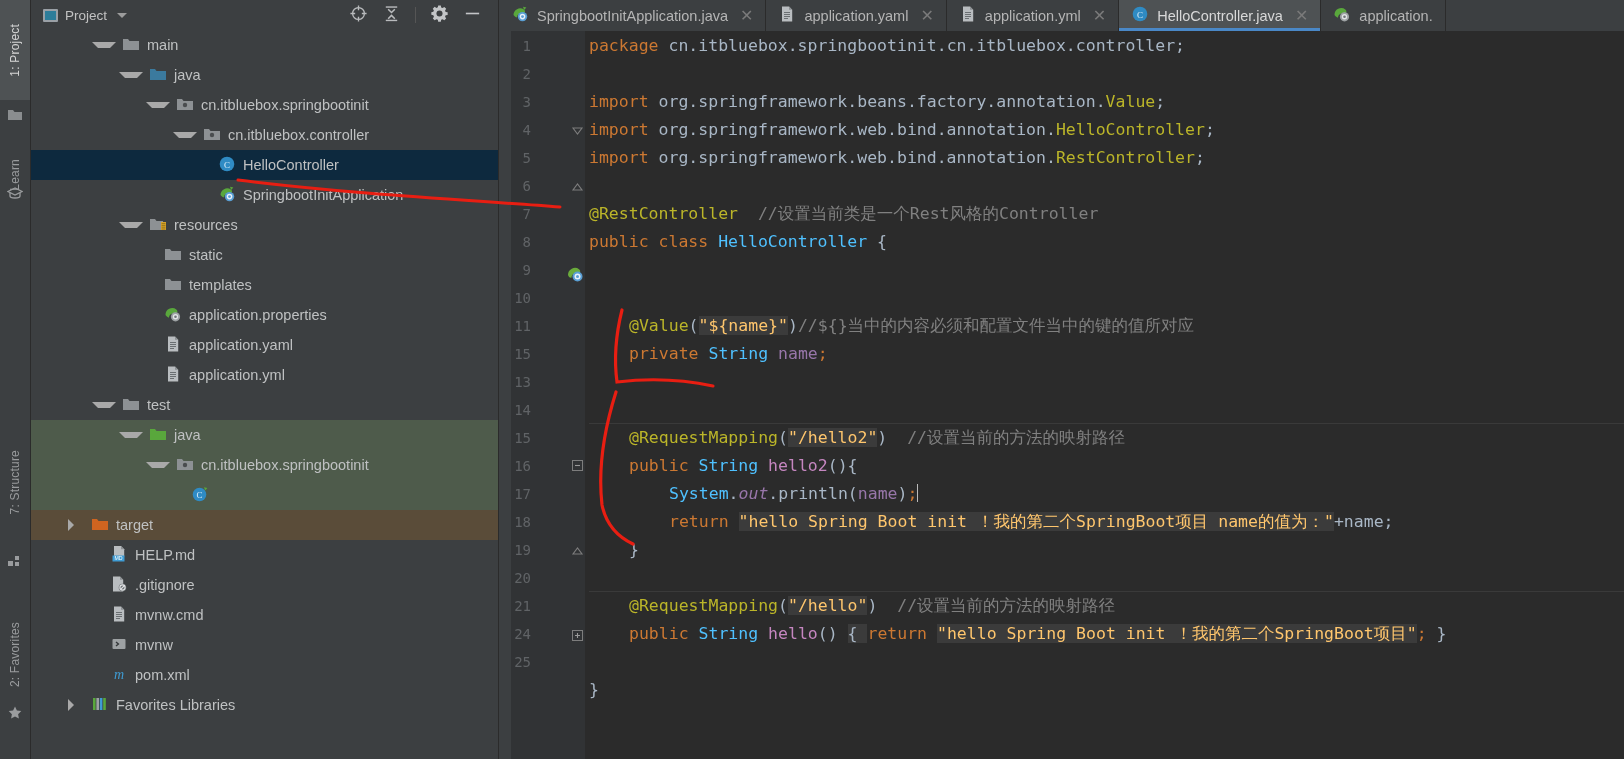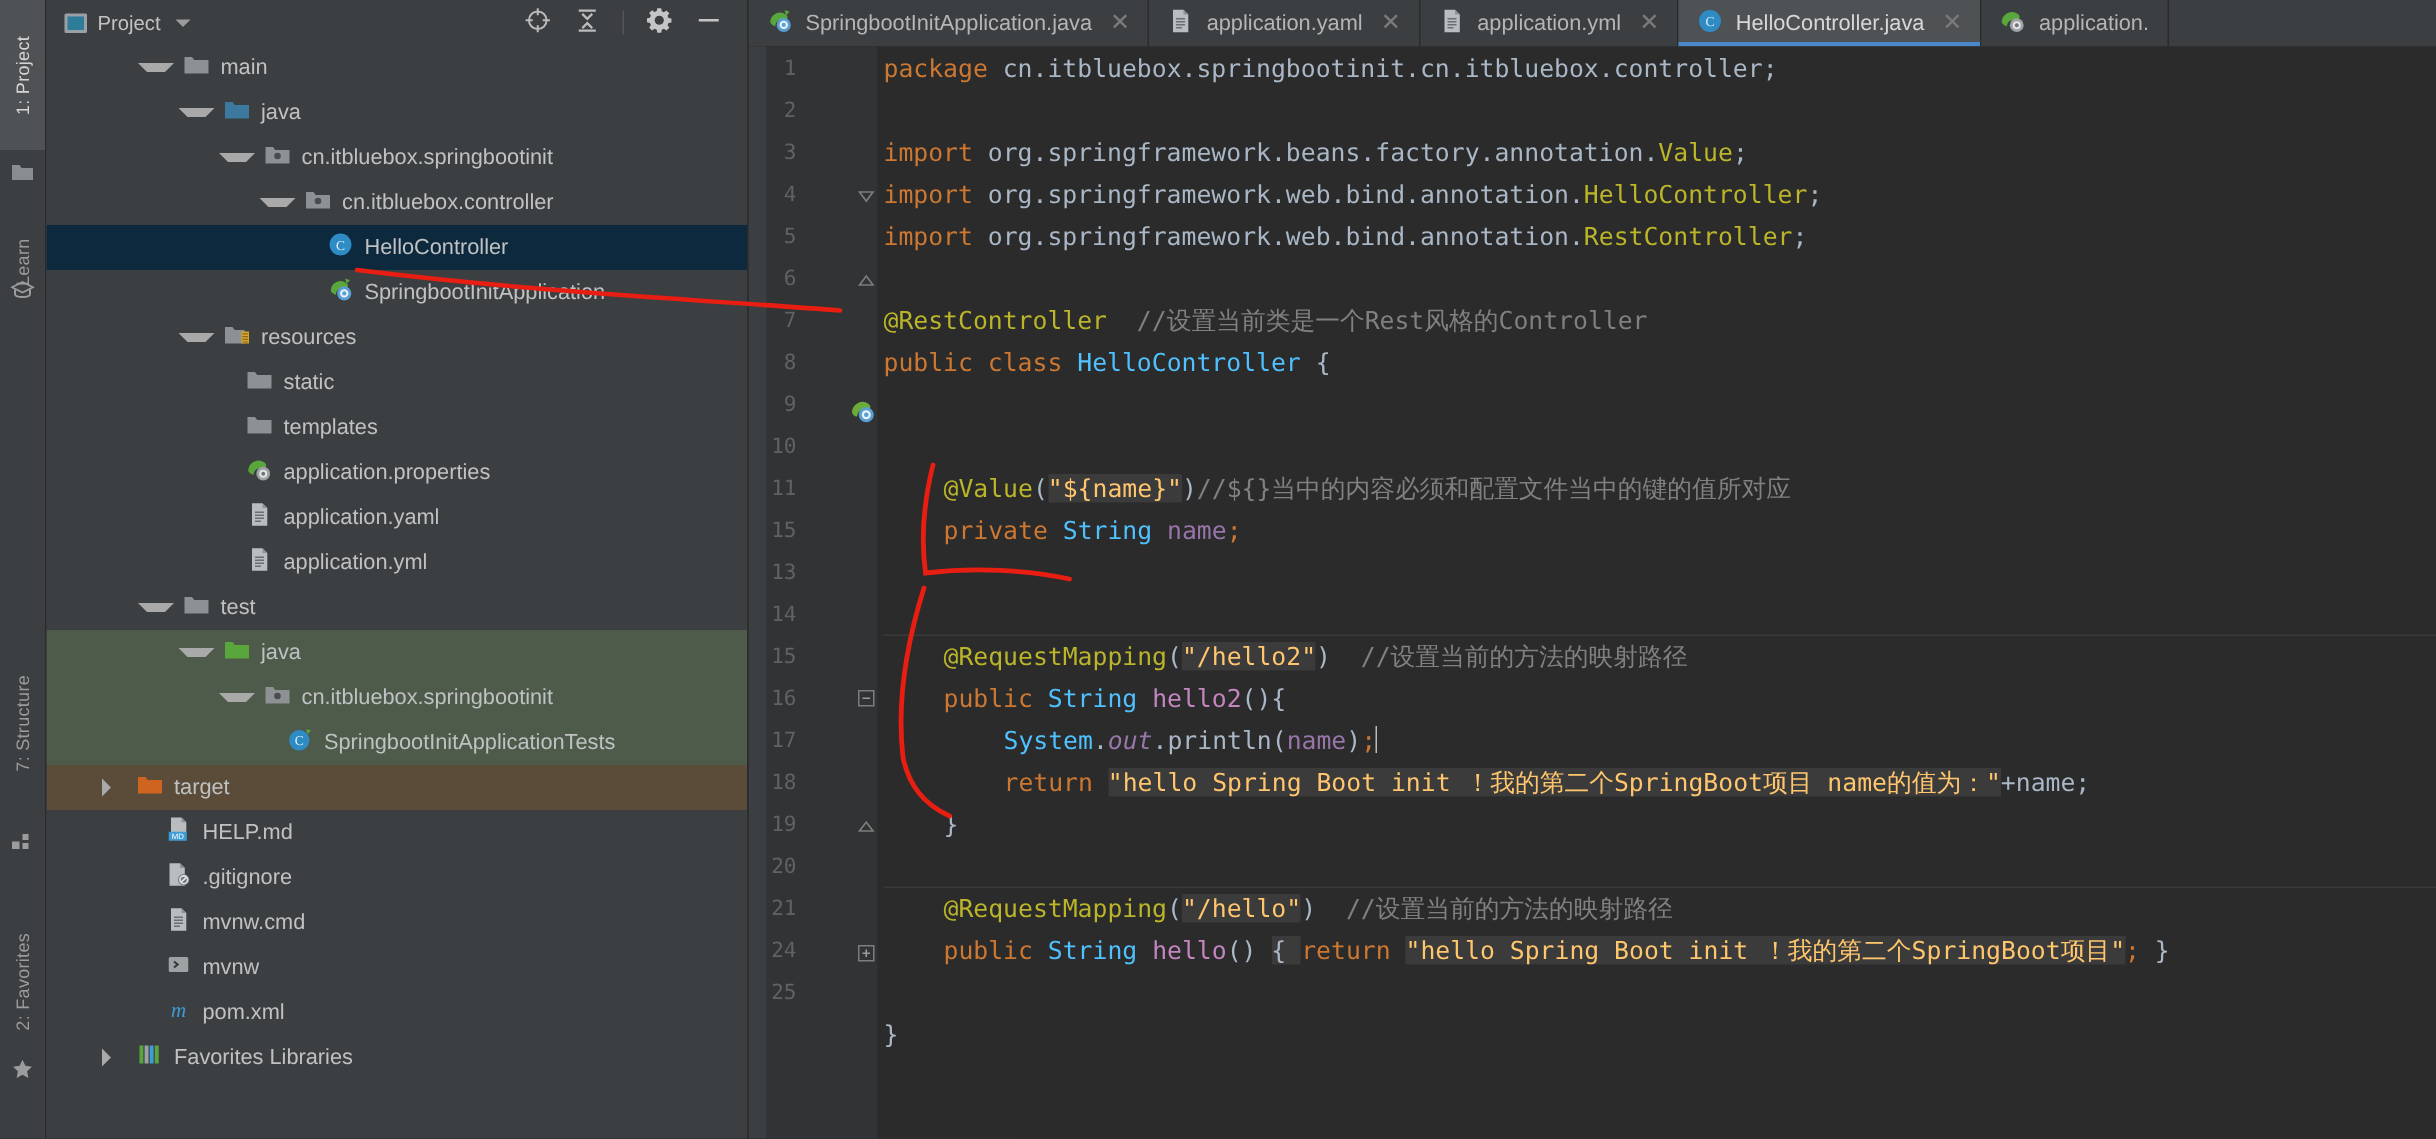--- a/index.html
+++ b/index.html
@@ -324,21 +324,20 @@
             </svg></span>
           <span class="lbl">cn.itbluebox.springbootinit</span>
         </div>
         <div class="row grp-green" style="padding-left: 142px;">
           <span class="noarrow"></span>
           <span class="ico"><svg width="18" height="18" viewBox="0 0 18 18">
               <circle cx="8.5" cy="9.5" r="6.8" fill="#2f8bc4"></circle>
               <text x="8.5" y="12.8" font-size="9" font-family="Liberation Serif, serif" fill="#dff0fb" text-anchor="middle">C</text>
               <path d="M13 2.2l3.4.7-2.2 2.6z" fill="#59a73c"></path>
             </svg></span>
-          <span class="lbl">SpringbootInitApplicationTests</span>
         </div>
         <div class="row grp-brown" style="padding-left: 34px;">
           <span class="arrow-r"></span>
           <span class="ico"><svg width="18" height="18" viewBox="0 0 18 18">
               <path d="M1 4h5l1.5 2H17v9H1z" fill="#cf6420"></path>
             </svg></span>
           <span class="lbl">target</span>
         </div>
         <div class="row" style="padding-left: 61px;">
           <span class="noarrow"></span>

